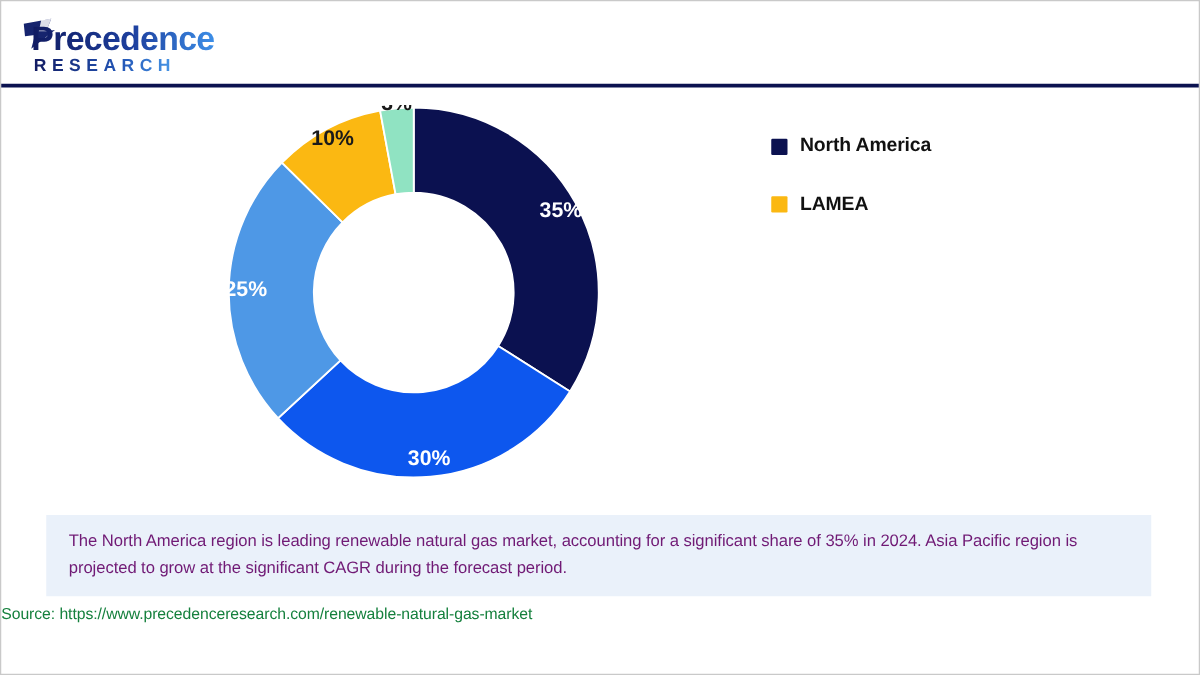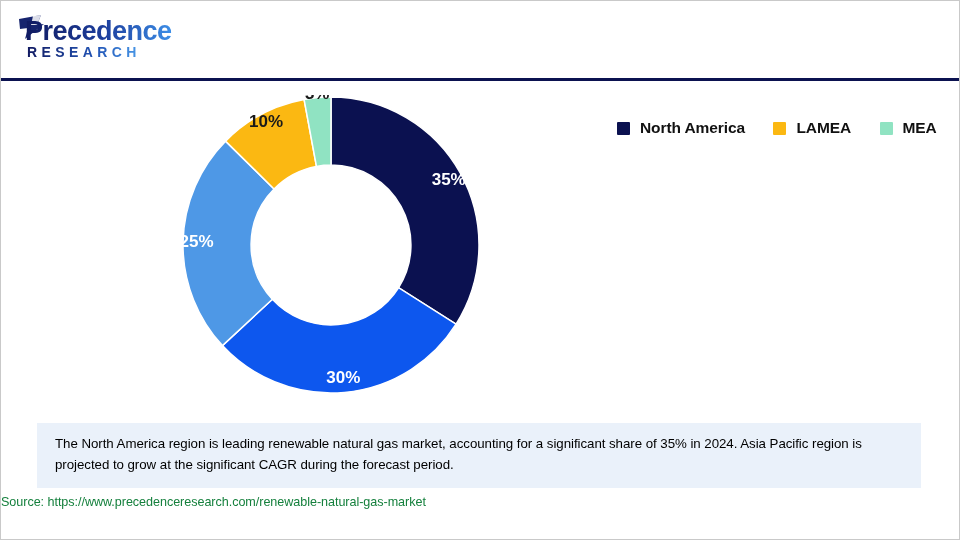--- a/index.html
+++ b/index.html
@@ -13,21 +13,21 @@
   .frame{
     position:relative;
     width:960px; height:540px;
     border:1px solid #c9c9c9;
     background:#fff;
   }
 
   
   .header{
     position:relative;
-    height:80px;
+    height:69px;
     border-bottom:3px solid #0b1250;
     display:flex; align-items:center;
   }
   .logo{
     position:absolute; left:10px; top:8px;
     width:180px; height:58px;
   }
   .chart-title{
     width:100%;
     padding-left:196px; padding-right:36px;
@@ -59,21 +59,21 @@
     text-anchor:middle;
     dominant-baseline:middle;
   }
   .slice-label.light{ fill:#ffffff; }
   .slice-label.dark{ fill:#1a1a1a; }
 
   
   .legend{
     position:absolute;
     left:616px; top:38px;
-    display:flex; flex-direction:row;
+    display:flex; flex-direction:column;
     gap:28.5px;
   }
   .legend-row{
     display:flex; align-items:center;
     gap:10px;
   }
   .legend-swatch{
     width:13px; height:13px;
     flex:0 0 13px;
     border-radius:1px;
@@ -94,21 +94,21 @@
   .callout{
     position:absolute;
     left:36px; top:-2px;
     width:884px;
     background:#eaf1fa;
     padding:11px 16px 13px 18px;
   }
   .callout p{
     font-size:13.3px;
     line-height:1.55;
-    color:#000000;
+    color:#701a75;
     letter-spacing:-0.05px;
   }
   .source{
     position:absolute;
     left:0; right:0; top:70px;
     text-align:left;
     font-size:12.6px;
     color:#15803d;
     letter-spacing:-0.05px;
   }
@@ -165,24 +165,20 @@
 
     <div class="legend" id="legend">
         <div class="legend-row">
           <span class="legend-swatch" style="background: rgb(11, 17, 80);"></span>
           <span class="legend-label">North America</span>
         </div>
         <div class="legend-row">
           <span class="legend-swatch" style="background: rgb(251, 184, 18);"></span>
           <span class="legend-label">LAMEA</span>
         </div>
-        <div class="legend-row">
-          <span class="legend-swatch" style="background: rgb(144, 227, 194);"></span>
-          <span class="legend-label">MEA</span>
-        </div>
       </div>
   </div>
 
   <div class="footer">
     <div class="callout">
       <p>The North America region is leading renewable natural gas market, accounting for a significant share of 35% in 2024. Asia Pacific region is projected to grow at the significant CAGR during the forecast period.</p>
     </div>
     <div class="source">Source: https://www.precedenceresearch.com/renewable-natural-gas-market</div>
   </div>
 

